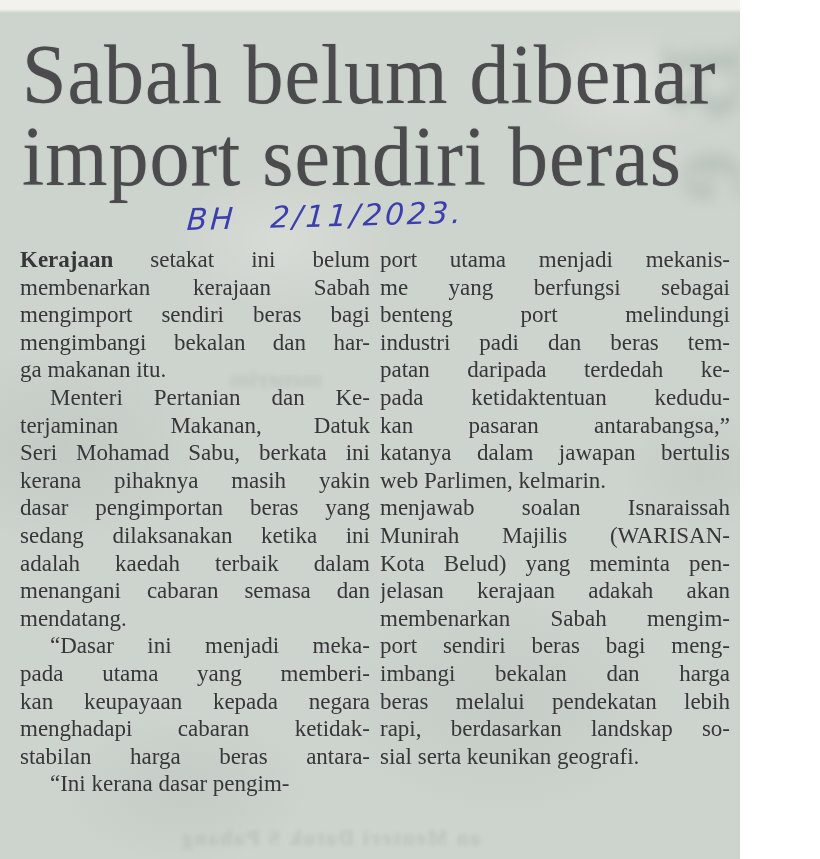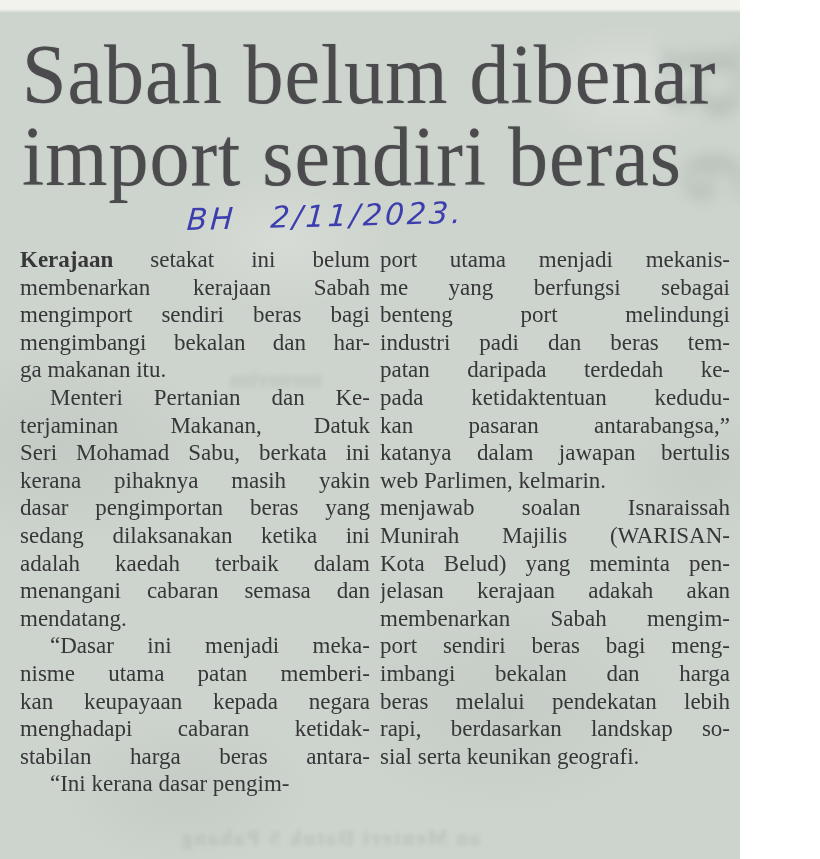--- a/index.html
+++ b/index.html
@@ -136,21 +136,21 @@
       <div class="line indent">Menteri Pertanian dan Ke-</div>
       <div class="line">terjaminan Makanan, Datuk</div>
       <div class="line">Seri Mohamad Sabu, berkata ini</div>
       <div class="line">kerana pihaknya masih yakin</div>
       <div class="line">dasar pengimportan beras yang</div>
       <div class="line">sedang dilaksanakan ketika ini</div>
       <div class="line">adalah kaedah terbaik dalam</div>
       <div class="line">menangani cabaran semasa dan</div>
       <div class="line para-end">mendatang.</div>
       <div class="line indent">“Dasar ini menjadi meka-</div>
-      <div class="line">nisme utama patan memberi-</div>
+      <div class="line">pada utama yang memberi-</div>
       <div class="line">kan keupayaan kepada negara</div>
       <div class="line">menghadapi cabaran ketidak-</div>
       <div class="line">stabilan harga beras antara-</div>
       <div class="line indent para-end">“Ini kerana dasar pengim-</div>
     </div>
 
     <div class="col">
       <div class="line">port utama menjadi mekanis-</div>
       <div class="line">me yang berfungsi sebagai</div>
       <div class="line">benteng port melindungi</div>

